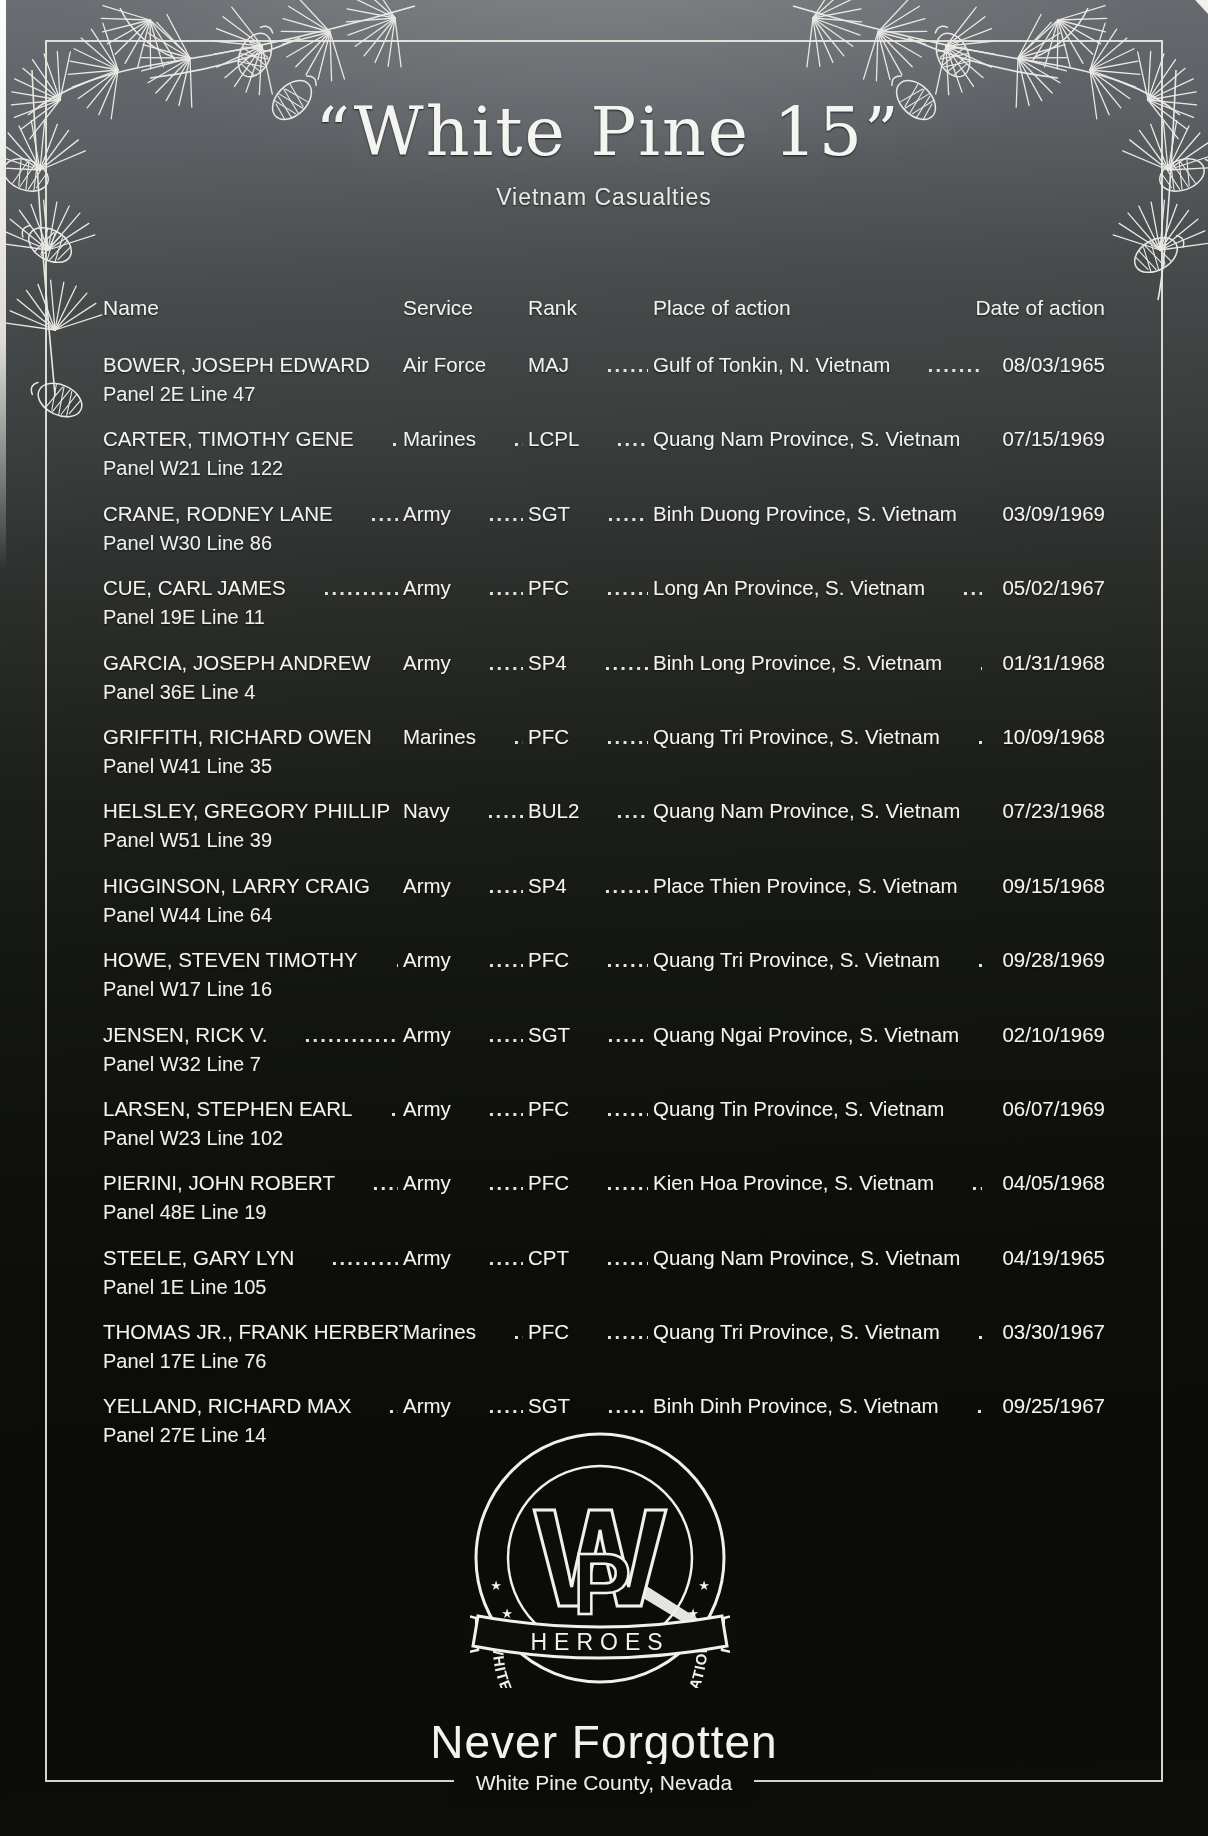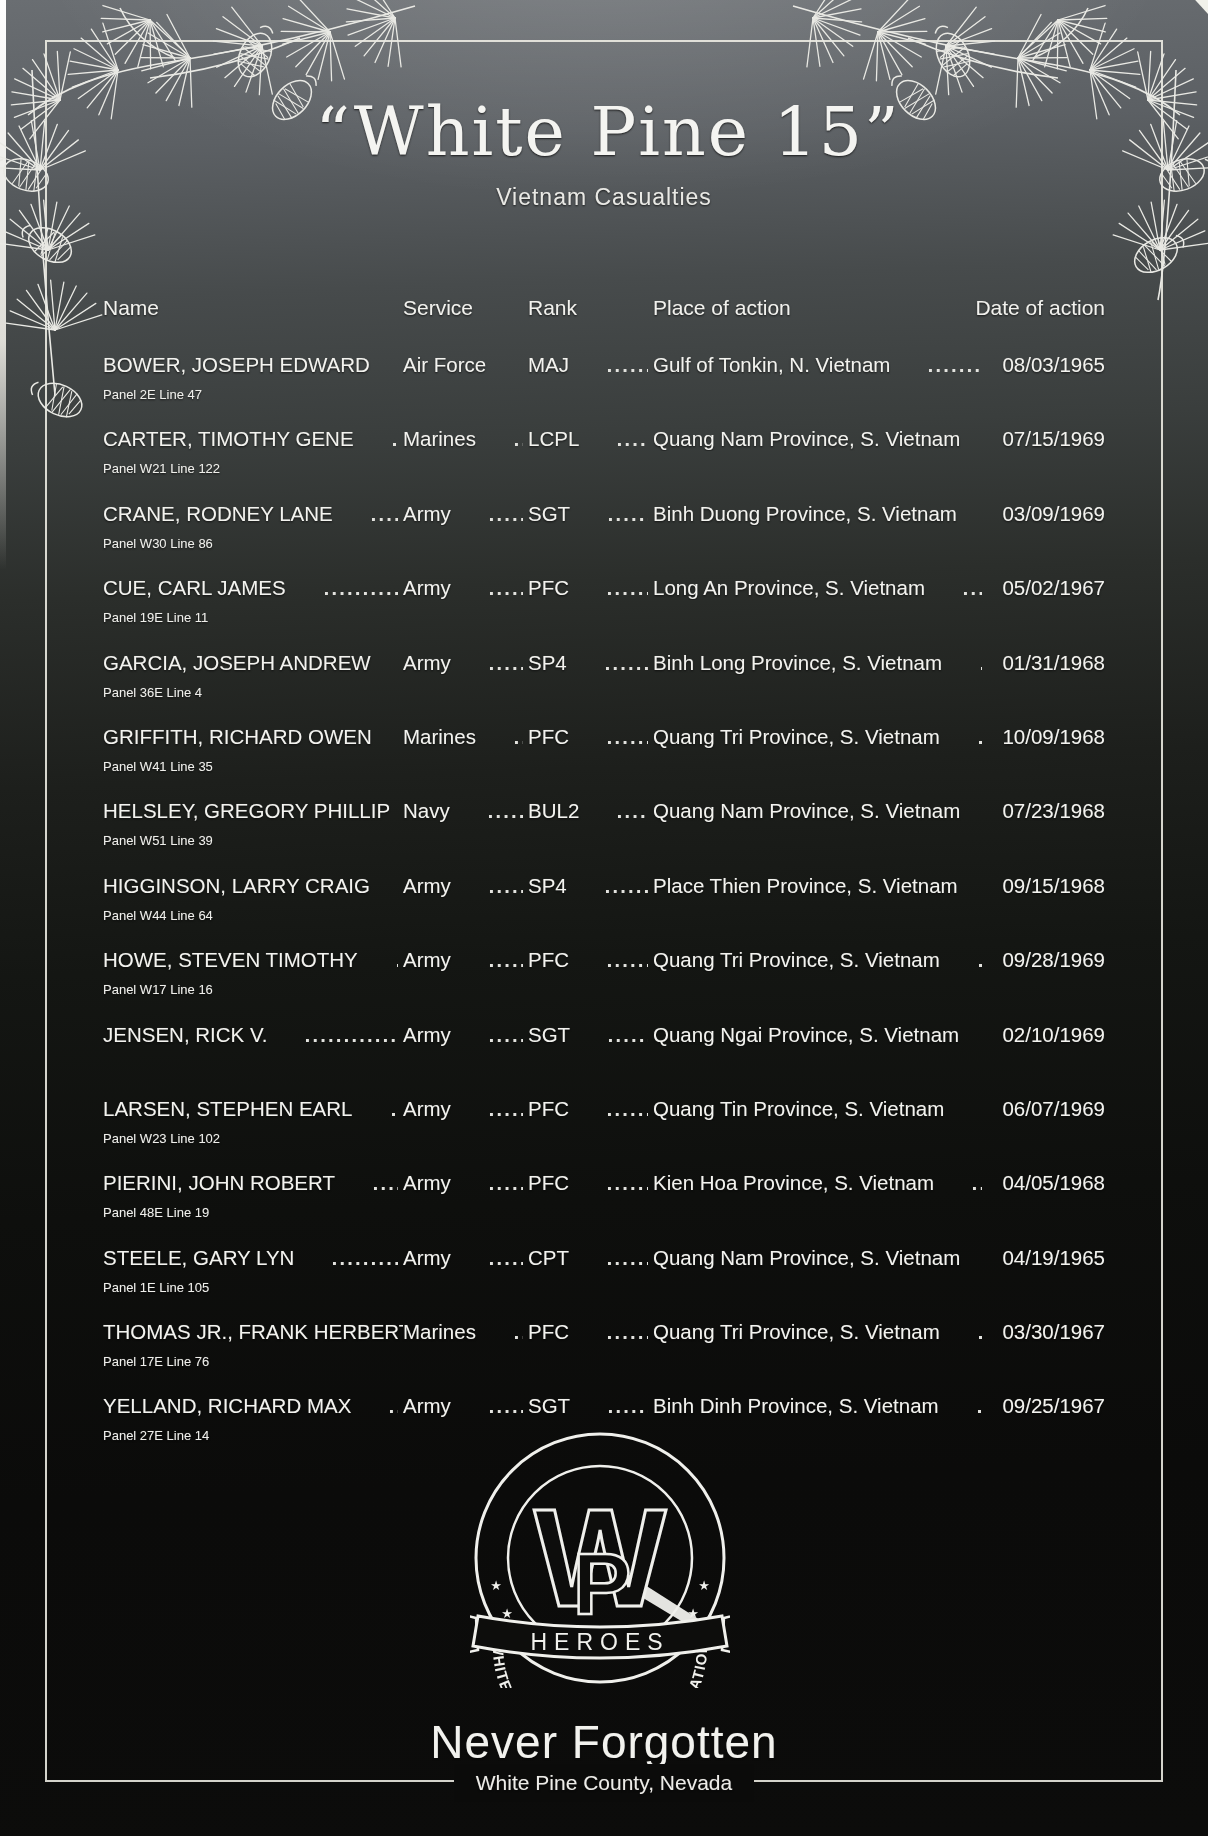--- a/index.html
+++ b/index.html
@@ -46,21 +46,21 @@
   .entry-main{display:flex;align-items:baseline;font-size:20.5px;line-height:25px;color:#f3f3ef;white-space:nowrap;}
   .cell{display:flex;align-items:baseline;overflow:hidden;gap:35px;}
   .c-name{width:300px;} .c-service{width:125px;} .c-rank{width:125px;} .c-place{flex:1;}
   .c-date{width:118px;text-align:right;flex:none;display:block;margin-top:16px;}
   .dots{flex:1;position:relative;min-width:8px;align-self:stretch;}
   .dots::after{
     content:"";position:absolute;left:3px;right:5px;bottom:4px;height:5px;
     background-image:radial-gradient(circle at 2.5px 2.5px,#e3e3df 1.6px,transparent 1.9px);
     background-size:7.8px 5px;background-repeat:repeat-x;
   }
-  .entry-panel{margin-top:6px;font-size:13px;line-height:23px;color:#efefeb;}
+  .entry-panel{margin-top:6px;font-size:20px;line-height:23px;color:#efefeb;}
   .emblem{position:absolute;left:470px;top:1428px;width:260px;height:260px;}
   .never{
     position:absolute;left:0;right:0;top:1716px;text-align:center;
     font-size:46px;line-height:52px;color:#f2f2ee;letter-spacing:1px;
   }
   .county{position:absolute;left:0;right:0;top:1764px;text-align:center;}
   .county span{
     display:inline-block;background:#0b0b0a;padding:0 22px;
     font-size:21px;line-height:38px;color:#edece8;
   }
@@ -379,20 +379,21 @@
           <span class="cell c-rank">
             <span>SGT</span>
             <span class="dots"></span>
           </span>
           <span class="cell c-place">
             <span>Quang Ngai Province, S. Vietnam</span>
             <span class="dots"></span>
           </span>
           <span class="c-date">02/10/1969</span>
         </div>
+        <div class="entry-panel engrave">Panel W32 Line 7</div>
       </div>
 
       <div class="entry">
         <div class="entry-main engrave">
           <span class="cell c-name">
             <span>LARSEN, STEPHEN EARL</span>
             <span class="dots"></span>
           </span>
           <span class="cell c-service">
             <span>Army</span>

